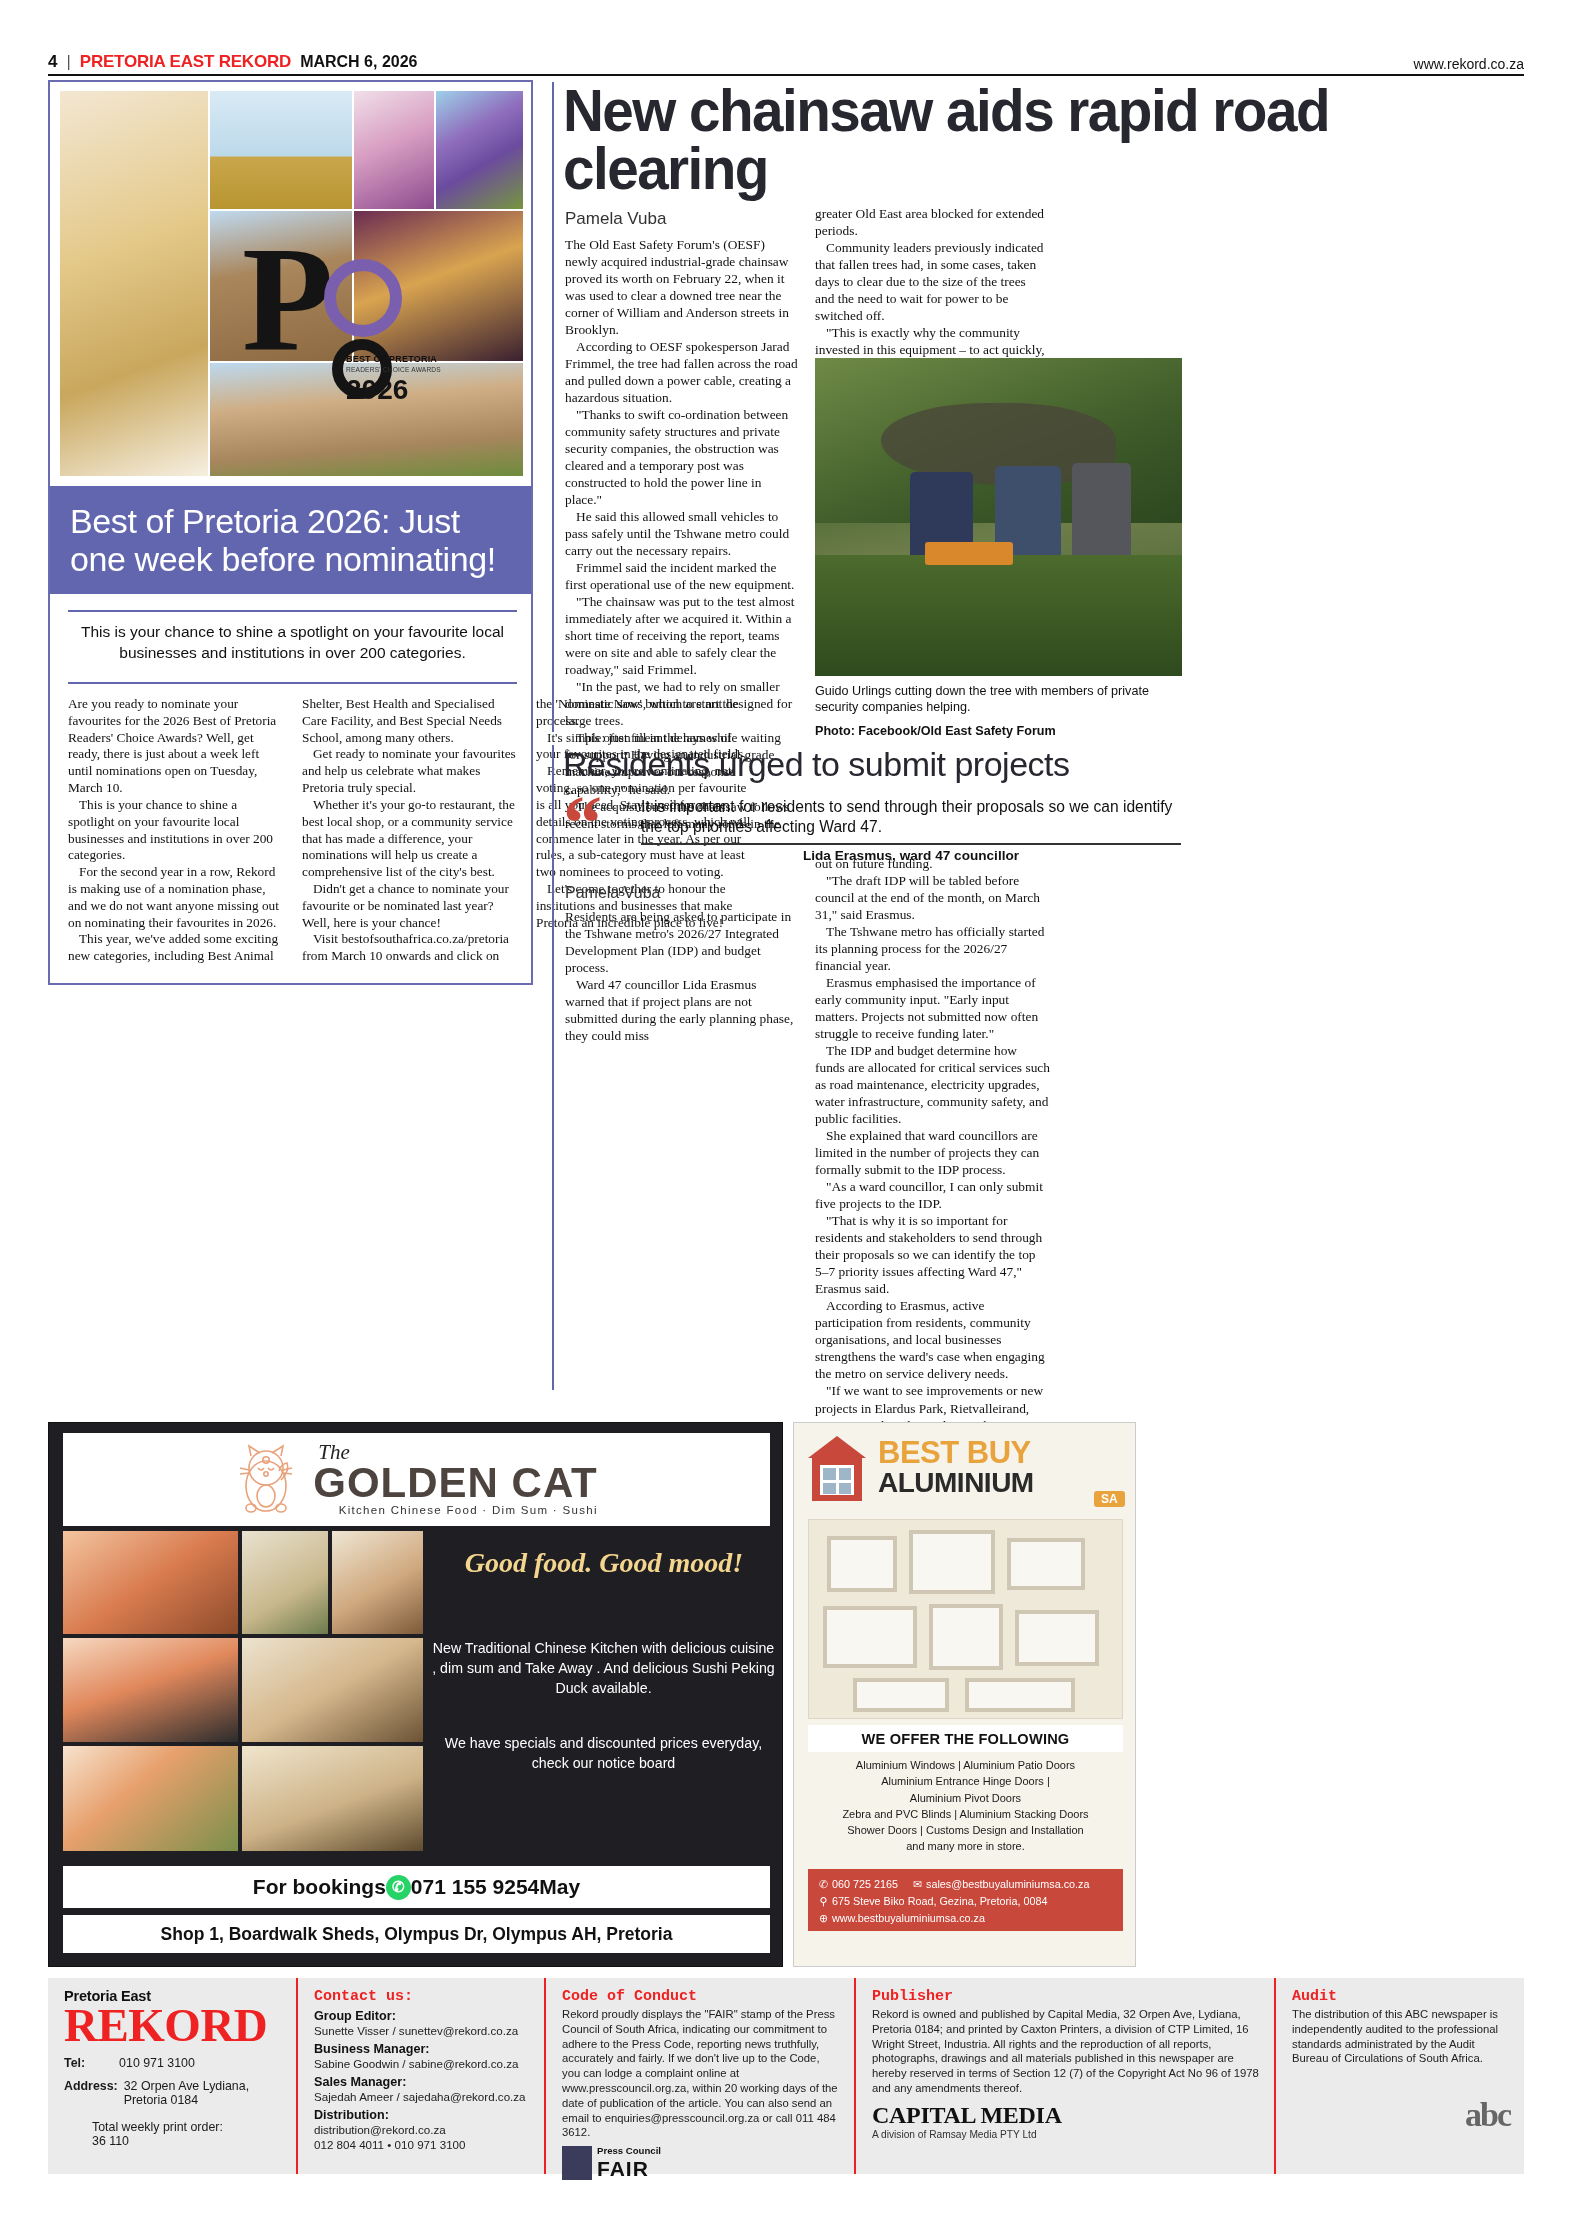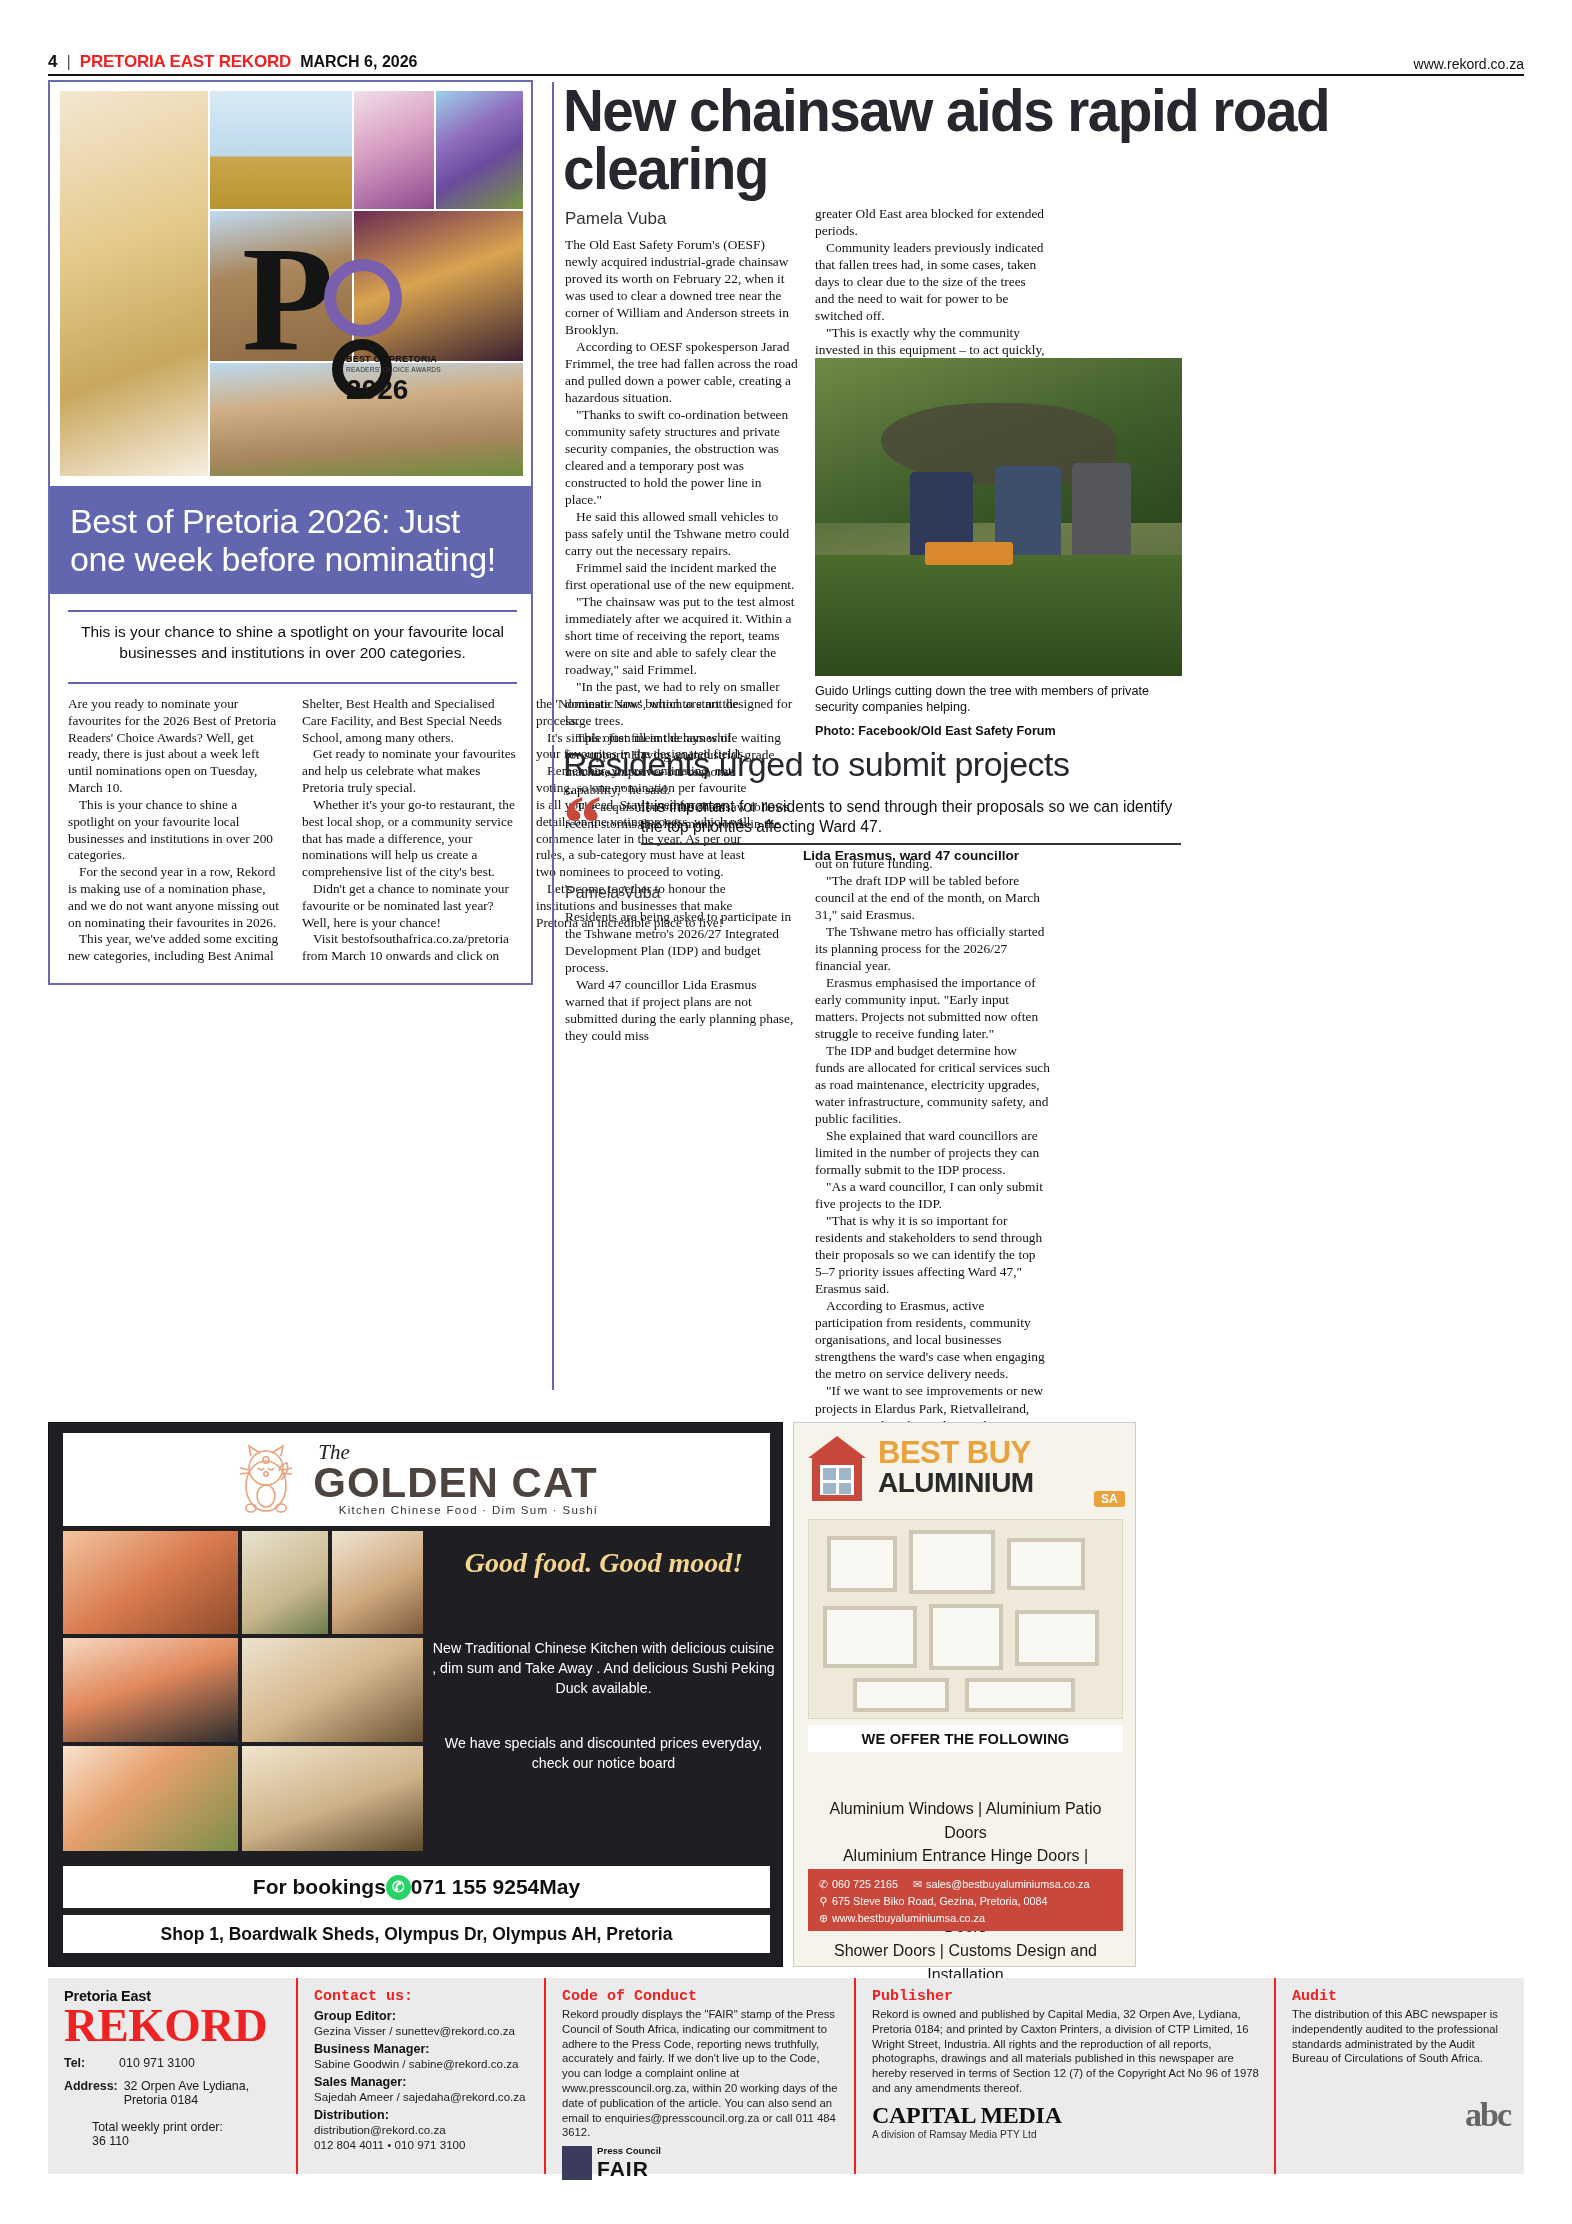--- a/index.html
+++ b/index.html
@@ -172,21 +172,21 @@
   .bb-alum { position:absolute; left:84px; top:44px; font-size:28px; font-weight:bold; color:#2a2a2a; letter-spacing:-0.5px; }
   .bb-sa { position:absolute; left:300px; top:68px; background:#e8a33d; color:#fff; font-size:12px; font-weight:bold; padding:1px 7px; border-radius:3px; }
   .bb-frames { position:absolute; left:14px; top:96px; width:315px; height:200px; background:#efe9da; border:1px solid #ded6c4; }
   .bb-offer-bar {
     position:absolute; left:14px; top:302px; width:315px; height:27px; background:#fff;
     display:flex; align-items:center; justify-content:center;
     font-size:14.6px; font-weight:bold; color:#111; letter-spacing:0.2px;
   }
   .bb-list {
     position:absolute; left:14px; top:334px; width:315px;
-    font-size:16px; line-height:1.48; text-align:center; color:#1a1a1a;margin-top:40px;
+    font-size:11px; line-height:1.48; text-align:center; color:#1a1a1a;
   }
   .bb-contact {
     position:absolute; left:14px; top:446px; width:315px; height:62px;
     background:#c9483c; color:#fff; font-size:10.8px; line-height:1.58; padding:7px 10px;
   }
   .bb-contact .row { display:flex; gap:14px; }
   .bb-contact .ico { display:inline-block; width:11px; text-align:center; }
 
   
   .footer {
@@ -454,21 +454,21 @@
       </div>
       <div class="f-total">
         <span>Total weekly print order:</span>
         <span>36 110</span>
       </div>
     </div>
 
     <div class="fcol f2">
       <div class="f-hd">Contact us:</div>
       <div class="f-sub">Group Editor:</div>
-      <div class="f-line">Gezina Visser / sunettev@rekord.co.za</div>
+      <div class="f-line">Sunette Visser / sunettev@rekord.co.za</div>
       <div class="f-sub">Business Manager:</div>
       <div class="f-line">Sabine Goodwin / sabine@rekord.co.za</div>
       <div class="f-sub">Sales Manager:</div>
       <div class="f-line">Sajedah Ameer / sajedaha@rekord.co.za</div>
       <div class="f-sub">Distribution:</div>
       <div class="f-line">distribution@rekord.co.za</div>
       <div class="f-line">012 804 4011 • 010 971 3100</div>
     </div>
 
     <div class="fcol f3">

